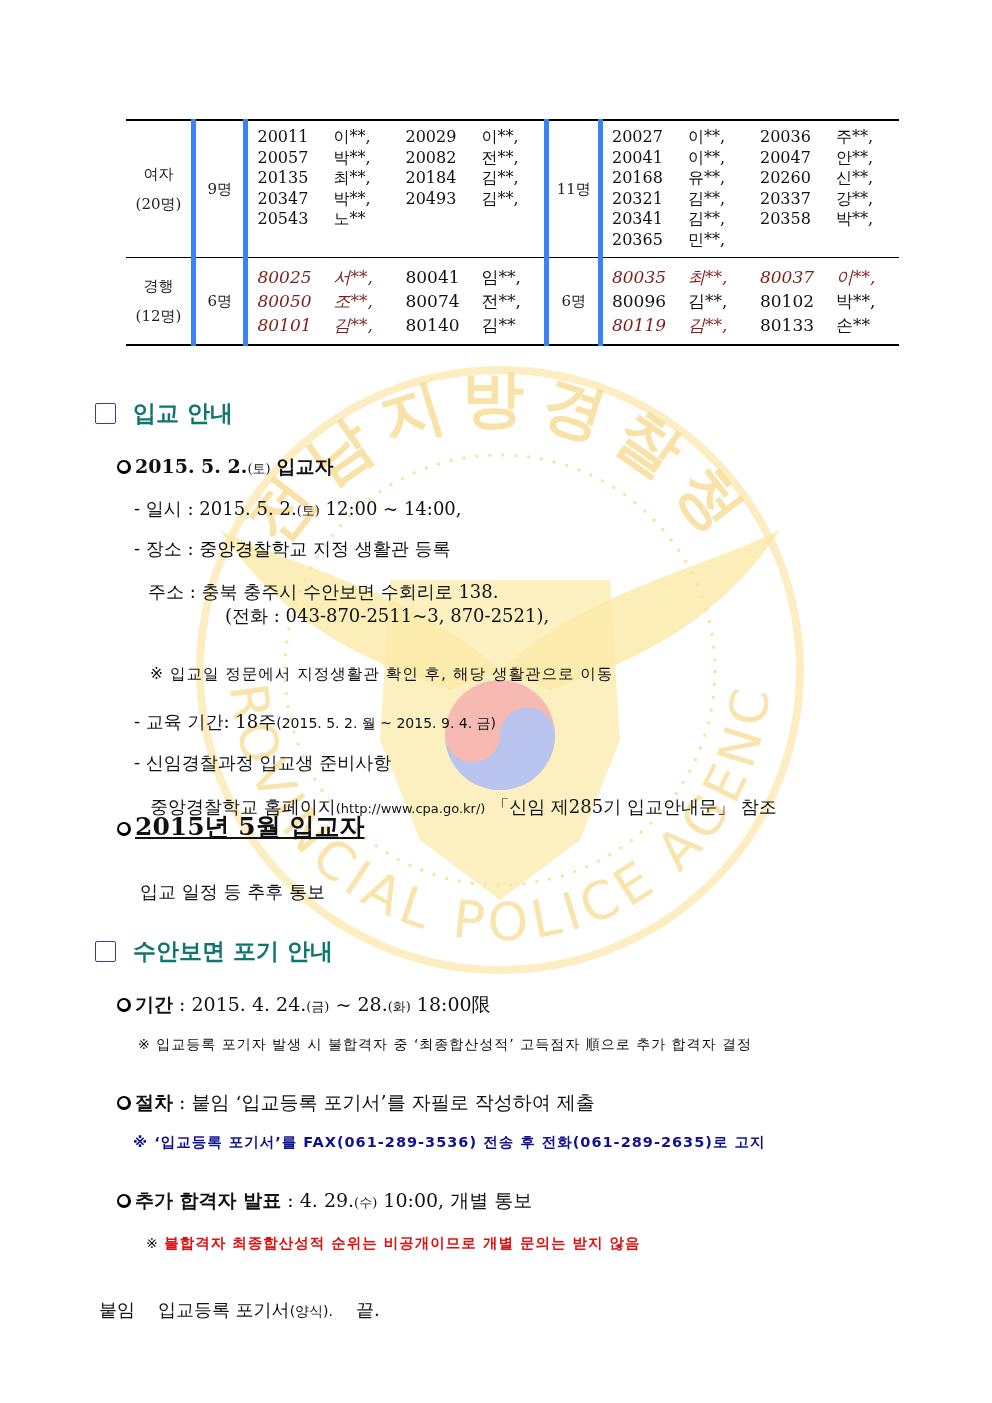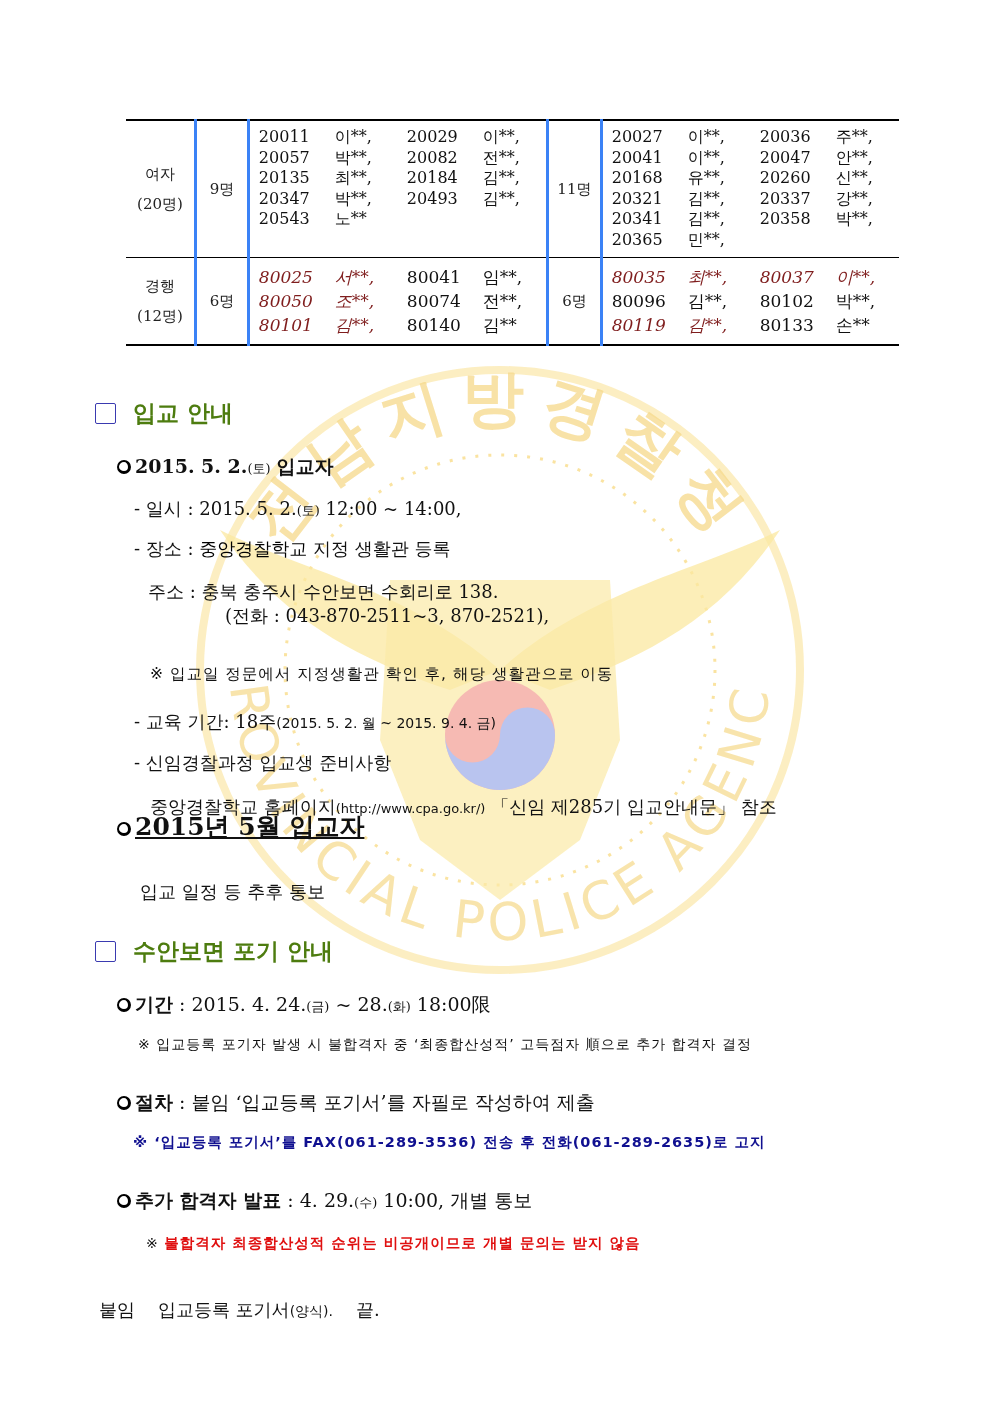--- a/index.html
+++ b/index.html
@@ -13,42 +13,42 @@
       pointer-events: none; z-index: 0;
     }
     .content { position: absolute; left: 0; top: 0; width: 992px; height: 1403px; z-index: 1; }
 
     
     table.roster {
       position: absolute; left: 126px; top: 119px; width: 773px;
       border-collapse: collapse; font-size: 16px;
     }
     table.roster td {
-      border-left: 3px solid #3b82f6; border-right: 1px solid #000;
+      border-left: 5px solid #3b82f6; border-right: 1px solid #000;
       vertical-align: middle; padding: 0;
     }
     table.roster td:first-child { border-left: none; }
     table.roster td:last-child { border-right: none; }
     table.roster tr.top td { border-top: 2px solid #000; }
     table.roster tr.mid td { border-top: 1px solid #000; }
     table.roster tr.bot td { border-bottom: 2px solid #000; }
     .cat { width: 78px; text-align: center; line-height: 30px; font-size: 15px; color: #222; }
     .cnt { width: 58px; text-align: center; font-size: 15px; color: #222; border-radius: 25px; }
     .list { width: 288px; padding: 6px 0 6px 9px !important; }
     .list-r { width: 288px; padding: 6px 0 6px 9px !important; }
     .grid { display: grid; grid-template-columns: 76px 72px 76px 60px; line-height: 20.5px; font-size: 16px; }
     .grid.g2 { line-height: 24px; font-size: 17px; }
     .grid span { white-space: nowrap; }
     .blue-i { color: #7f1d1d; font-style: italic; }
     .nm { letter-spacing: 0px; }
 
     
     .sec-h {
       position: absolute; left: 95px; font-family: "DejaVu Sans", "Liberation Sans", sans-serif;
-      font-weight: bold; font-size: 23px; color: #4d7c0f; display: flex; align-items: center;
+      font-weight: bold; font-size: 23px; color: #0f766e; display: flex; align-items: center;
     }
     .sec-h .box {
       display: inline-block; width: 19px; height: 19px; border: 1.5px solid #3a3ab0;
       margin-right: 17px; border-radius: 2px; background: transparent;
     }
     .line { position: absolute; white-space: nowrap; font-size: 18px; }
     .bul { display: inline-block; width: 14px; height: 14px; border: 2px solid #000; border-radius: 50%;
       margin-right: 4px; vertical-align: -1px; box-sizing: border-box;
       border-right-width: 3px; border-bottom-width: 3px; }
     .b { font-weight: bold; }

